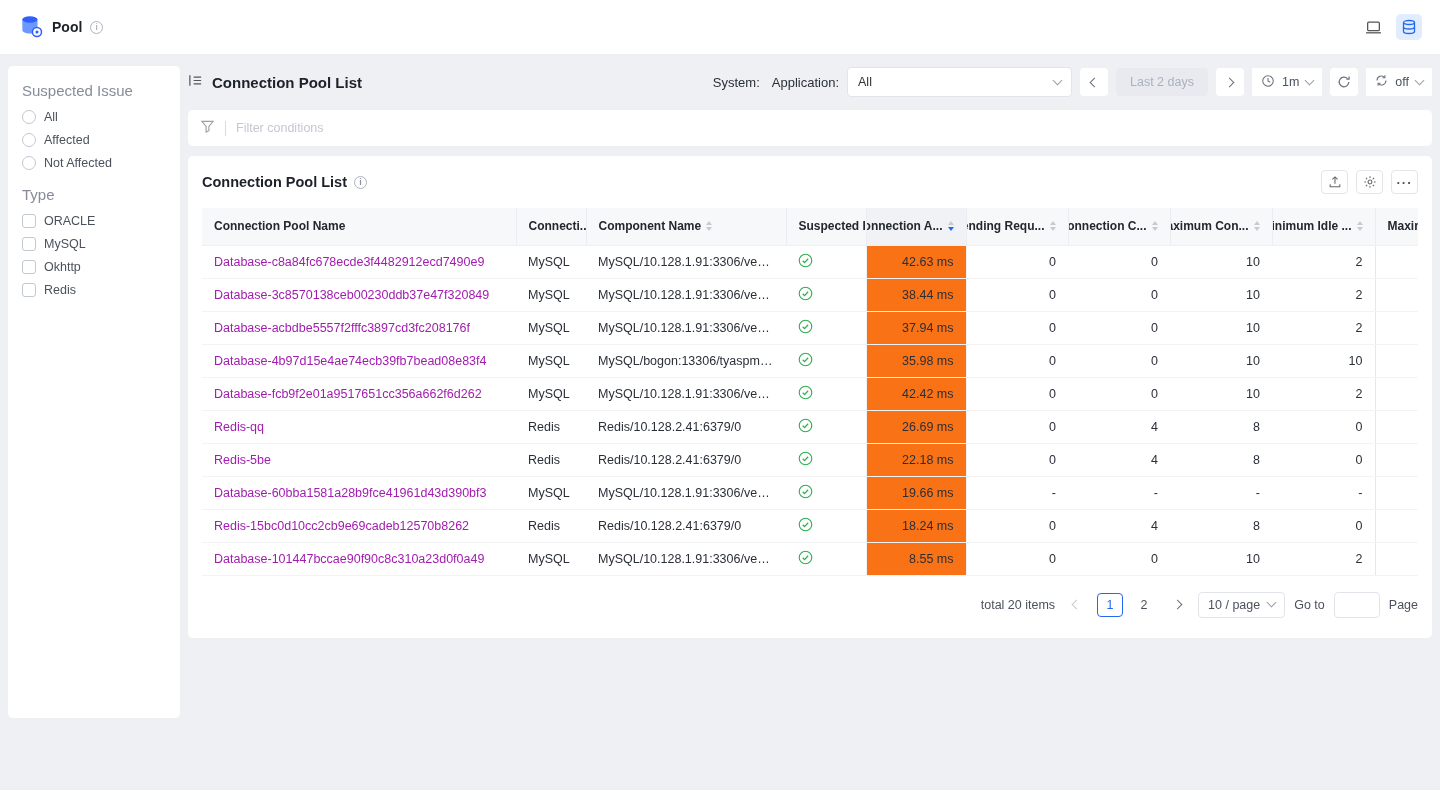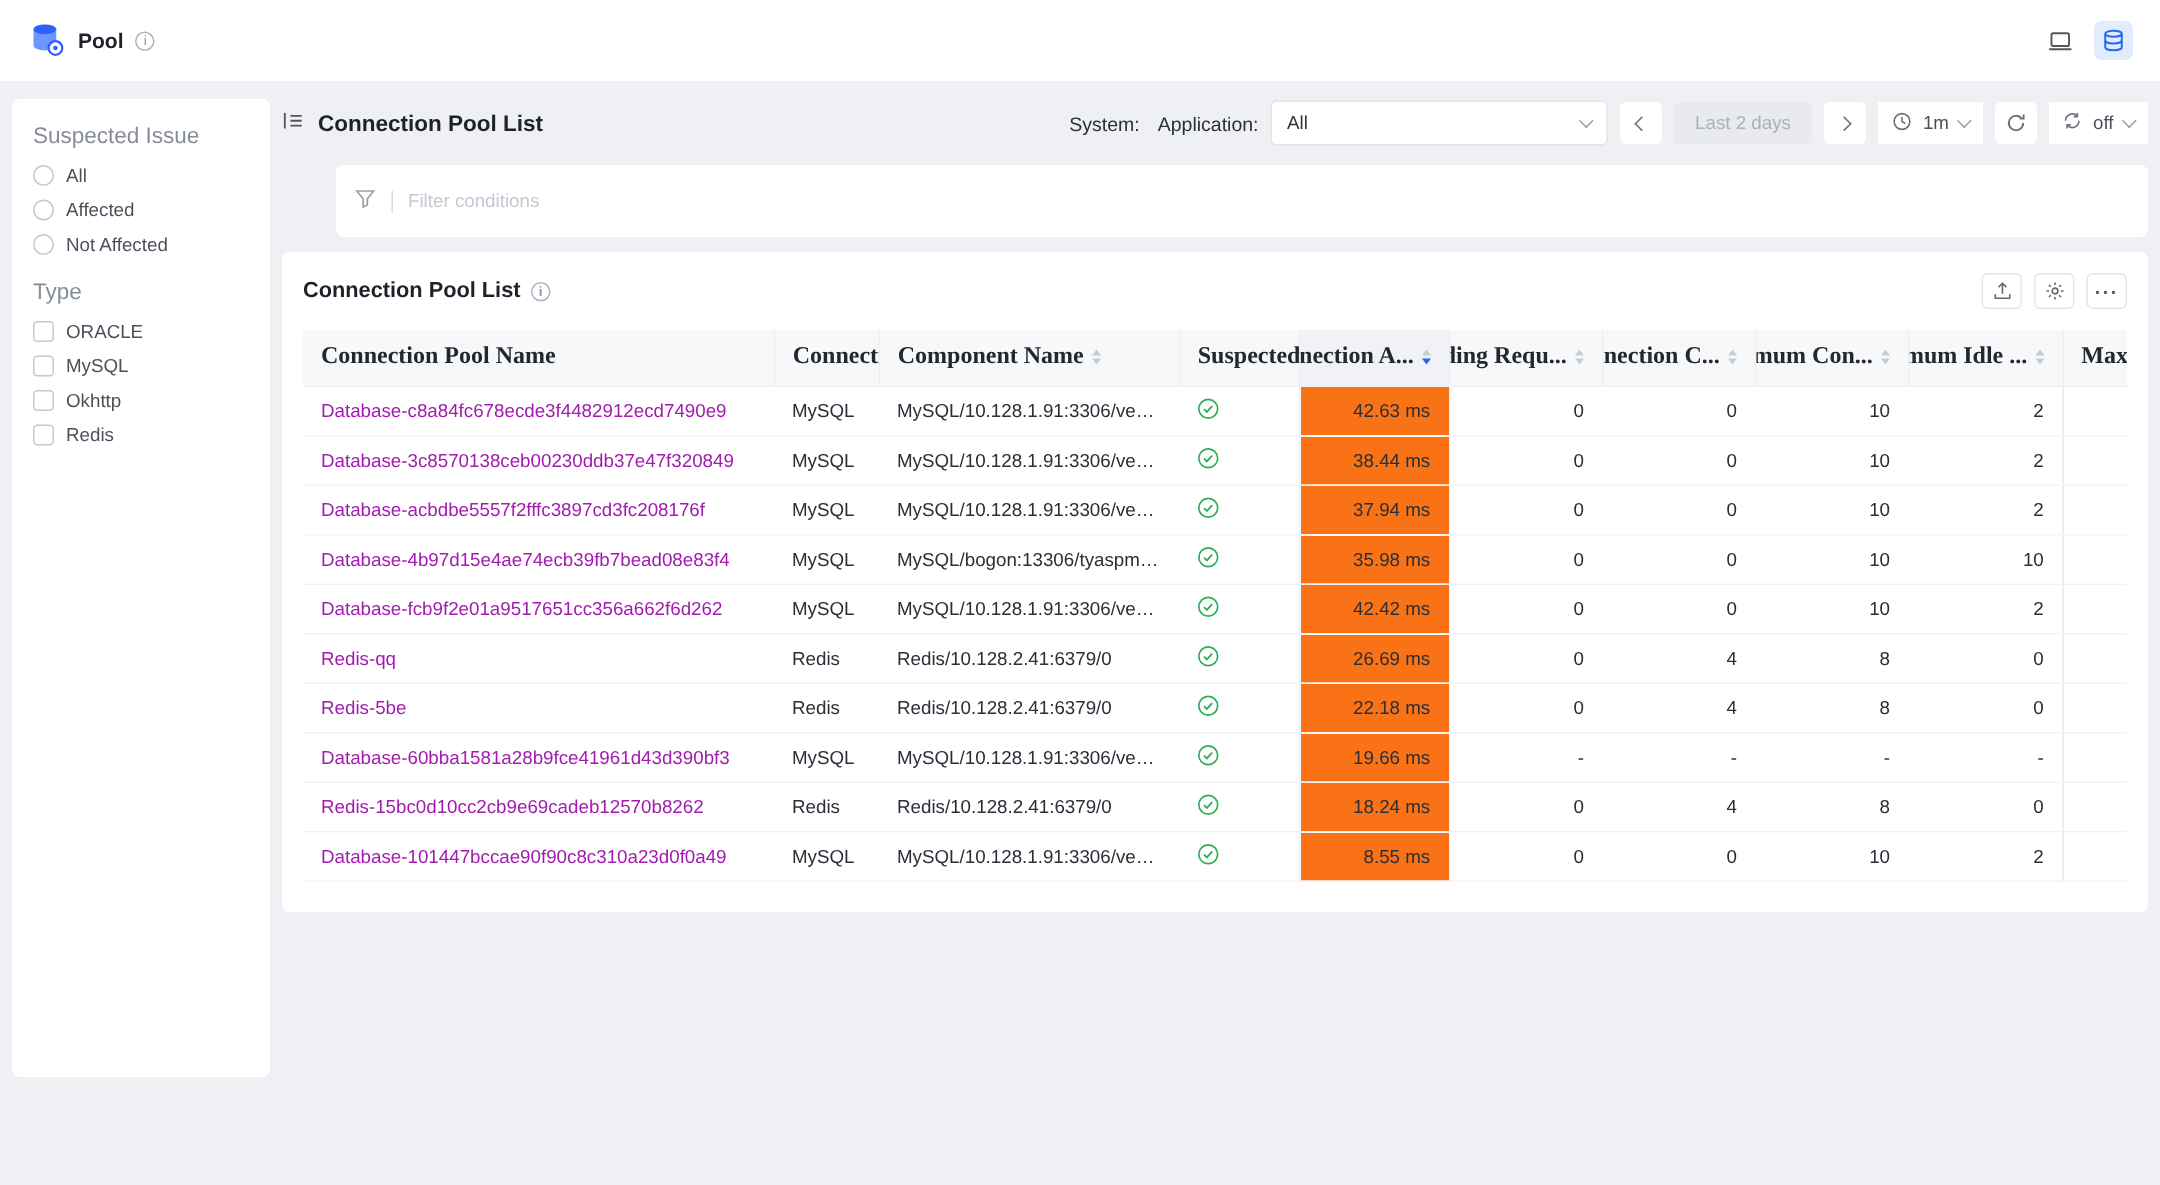--- a/index.html
+++ b/index.html
@@ -38,35 +38,35 @@
   .select { height:30px; background:#fff; border:1px solid #e2e4ea; border-radius:4px; display:flex; align-items:center; padding:0 10px; font-size:12.5px; color:#333; cursor:pointer; justify-content:space-between; }
   .sel-sys { width:158px; }
   .sel-app { width:225px; }
   .chevd { width:7px; height:7px; border-right:1.4px solid #9aa0aa; border-bottom:1.4px solid #9aa0aa; transform:rotate(45deg); margin-top:-4px; flex:none; }
   .chl { width:7px; height:7px; border-left:1.4px solid currentColor; border-bottom:1.4px solid currentColor; transform:rotate(45deg); display:inline-block; }
   .chr { width:7px; height:7px; border-right:1.4px solid currentColor; border-top:1.4px solid currentColor; transform:rotate(45deg); display:inline-block; }
   .icon-btn { width:28px; height:28px; background:#fff; border-radius:4px; display:flex; align-items:center; justify-content:center; cursor:pointer; color:#6a707c; }
   .range-btn { height:28px; background:#e8eaef; border-radius:4px; padding:0 14px; display:flex; align-items:center; font-size:12.5px; color:#abb1bc; cursor:not-allowed; white-space:nowrap; }
   .pill { height:28px; background:#fff; border-radius:0; display:flex; align-items:center; gap:7px; padding:0 9px; font-size:12.5px; color:#4b515c; cursor:pointer; }
   
-  .filterbar { margin-top:12px; height:48px; background:#fff; border-radius:5px; display:flex; align-items:center; gap:10px; padding:0 12px;margin-left:36px; }
+  .filterbar { margin-top:12px; height:36px; background:#fff; border-radius:5px; display:flex; align-items:center; gap:10px; padding:0 12px; }
   .fdiv { width:1px; height:15px; background:#d8dbe0; }
   .filter-input { flex:1; border:none; outline:none; font-size:12.5px; color:#333; font-family:inherit; background:transparent; }
   .filter-input::placeholder { color:#c3c8d1; }
   
   .card { margin-top:10px; background:#fff; border-radius:5px; padding:14px 14px 20px; }
   .card-head { display:flex; align-items:center; }
   .card-title { font-size:14.5px; font-weight:bold; color:#1d2129; display:flex; align-items:center; gap:7px; }
   .card-actions { margin-left:auto; display:flex; gap:8px; }
   .act-btn { width:27px; height:24px; border:1px solid #e3e5ea; border-radius:4px; background:#fff; display:flex; align-items:center; justify-content:center; cursor:pointer; color:#666; }
   .more::after { content:"\00B7\00B7\00B7"; font-weight:bold; color:#555; letter-spacing:1px; font-size:13px; }
   
   .table-wrap { margin-top:14px; overflow:hidden; width:100%; }
   table { border-collapse:collapse; table-layout:fixed; width:1293px; }
-  th { background:#f7f8fa; font-size:16px; font-weight:bold; color:#23272e; text-align:right; padding:0 12px; height:37px; border-bottom:1px solid #eef0f3; border-right:1px solid #ebedf0; white-space:nowrap; overflow:hidden;font-family:Liberation Serif, serif; }
+  th { background:#f7f8fa; font-size:12px; font-weight:bold; color:#23272e; text-align:right; padding:0 12px; height:37px; border-bottom:1px solid #eef0f3; border-right:1px solid #ebedf0; white-space:nowrap; overflow:hidden; }
   th:last-child { border-right:none; }
   .th-sorted { background:#f0f2f5; }
   td { font-size:12.5px; color:#2a2f38; padding:0 12px; height:33px; border-bottom:1px solid #f2f3f5; white-space:nowrap; overflow:hidden; text-overflow:ellipsis; }
   .al-r { text-align:right; }
   .td-sorted { background:#f97316; border-left:1px solid #f0f1f4; border-right:1px solid #f0f1f4; }
   .col-last { border-left:1px solid #e6e8ec; }
   .plink { color:#a21caf; text-decoration:none; cursor:pointer; }
   .thw { display:flex; align-items:center; gap:5px; }
   .thw-r { justify-content:flex-end; }
   .carets { display:inline-flex; flex-direction:column; gap:2px; flex:none; }
@@ -490,15 +490,33 @@
                 <td class="al-r">0</td>
                 <td class="al-r">0</td>
                 <td class="al-r">10</td>
                 <td class="al-r">2</td>
                 <td class="col-last"></td>
               </tr>
             </tbody>
         </table>
       </div>
 
+      <div class="pagination">
+        <span>total 20 items</span>
+        <span class="pg-btn pg-prev">
+            <span class="chl"></span>
+          </span>
+        <span class="pg-btn pg-active">1</span>
+        <span class="pg-btn">2</span>
+        <span class="pg-btn pg-next">
+            <span class="chr"></span>
+          </span>
+        <div class="pg-size">
+          <span>10 / page</span>
+          <span class="chevd"></span>
+        </div>
+        <span>Go to</span>
+        <input class="pg-input" style="">
+        <span>Page</span>
+      </div>
     </div>
   </div>
 </div>
 
 </body></html>

